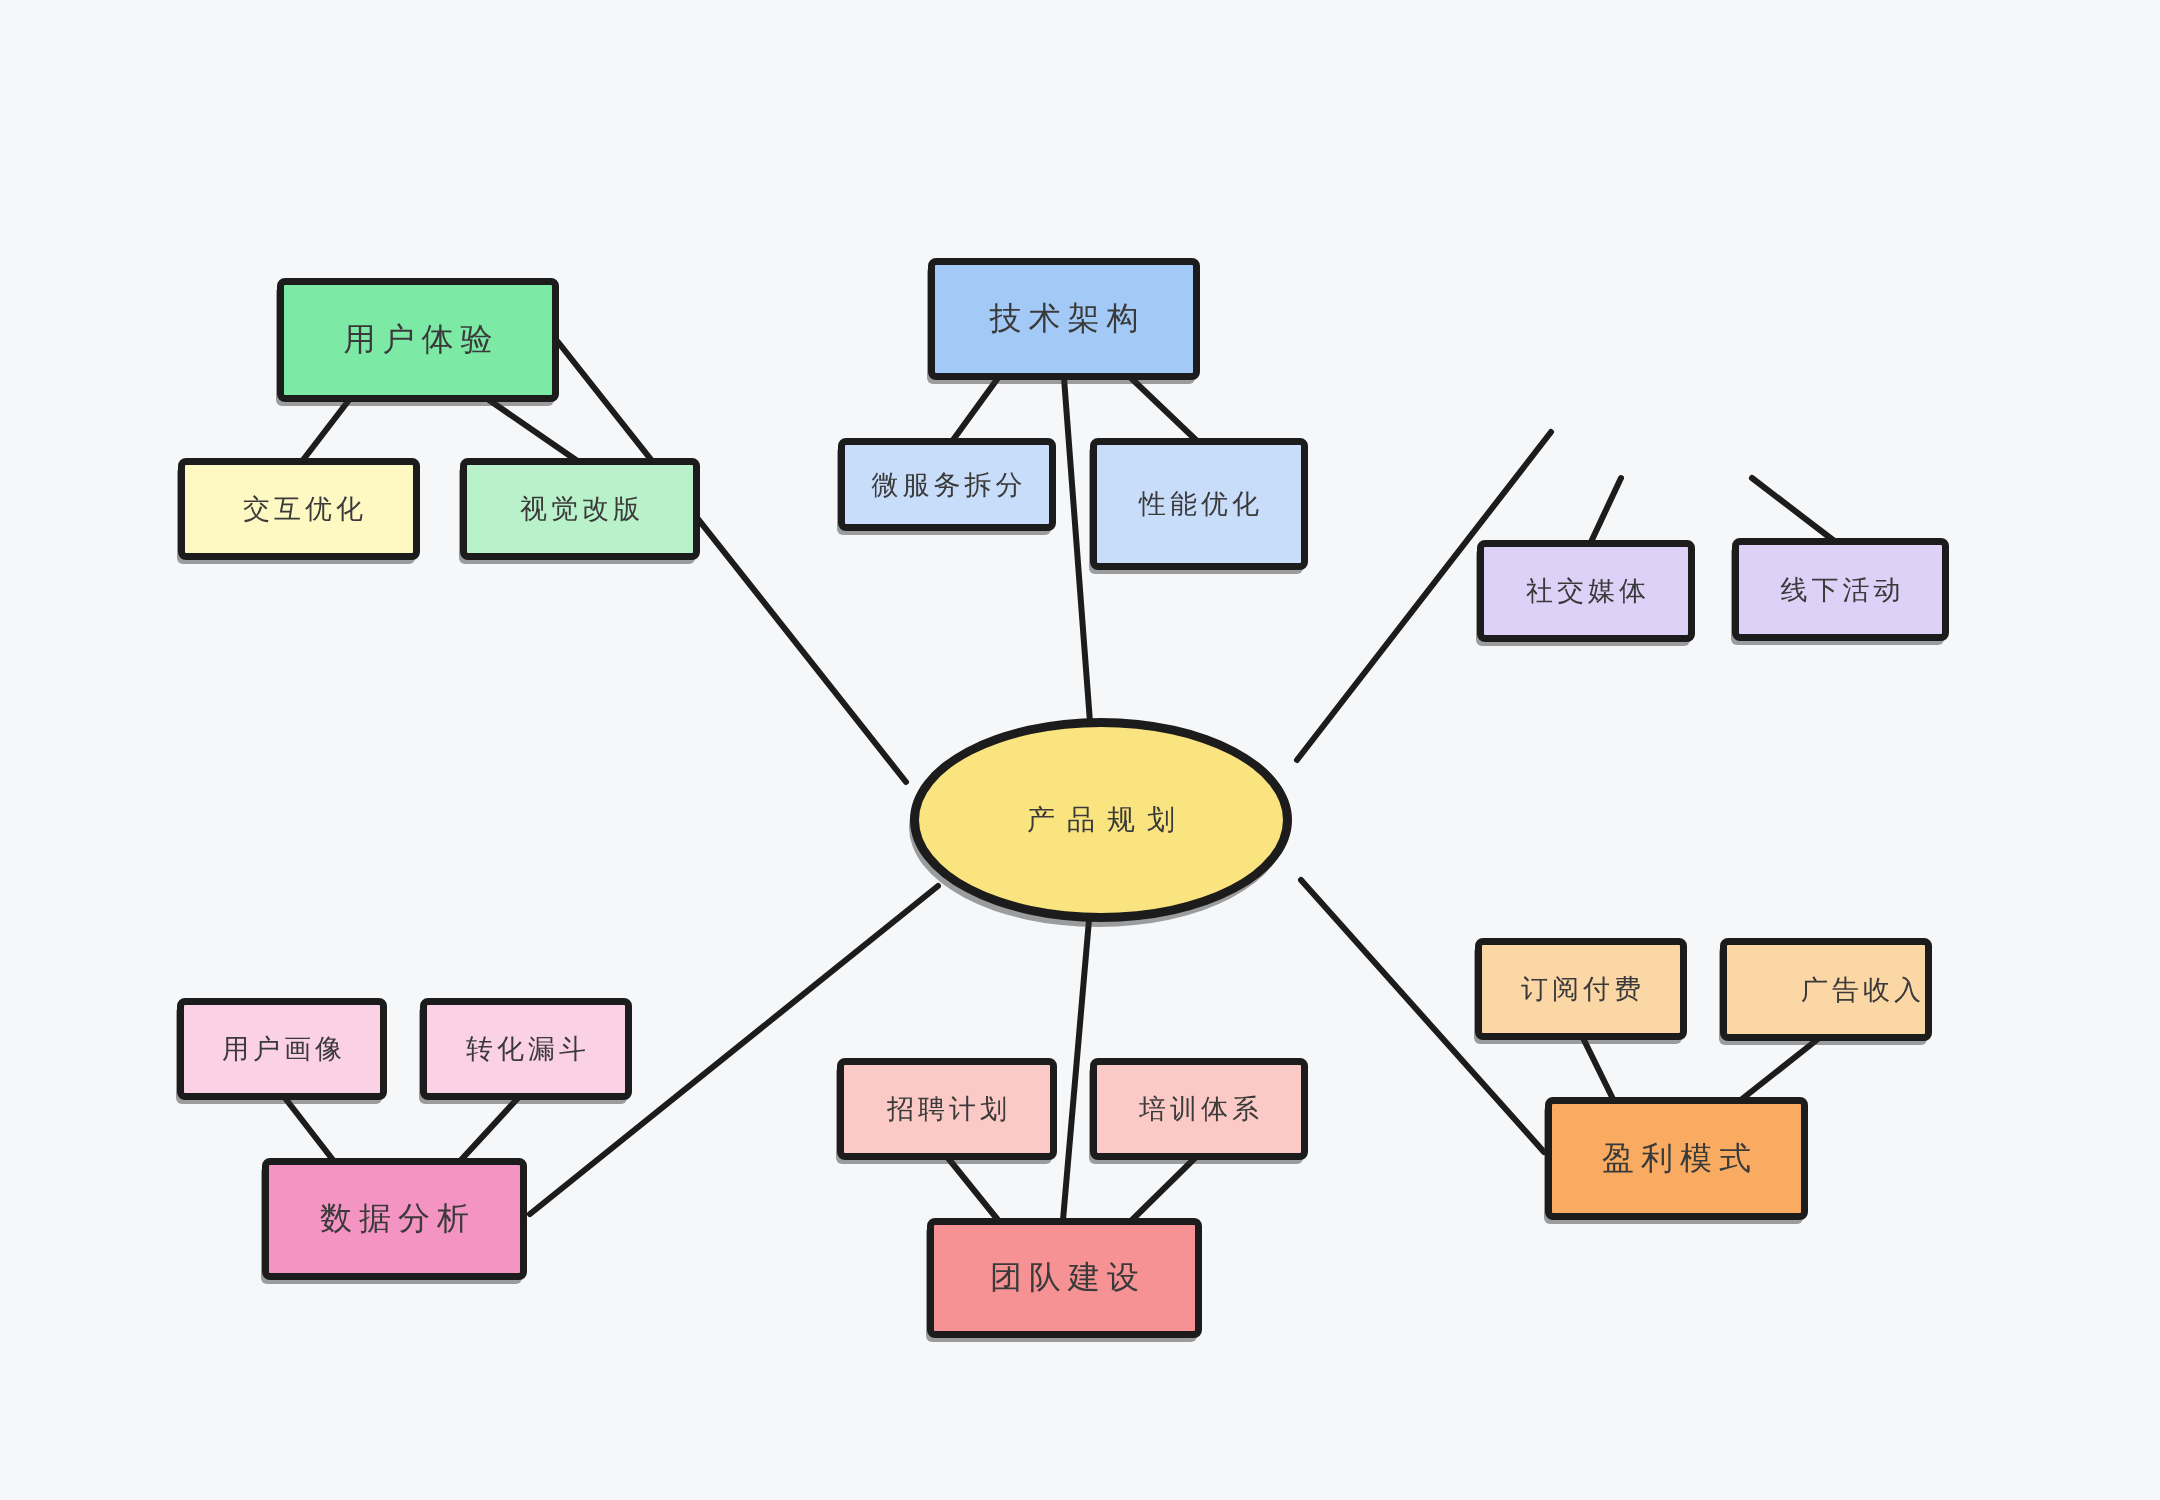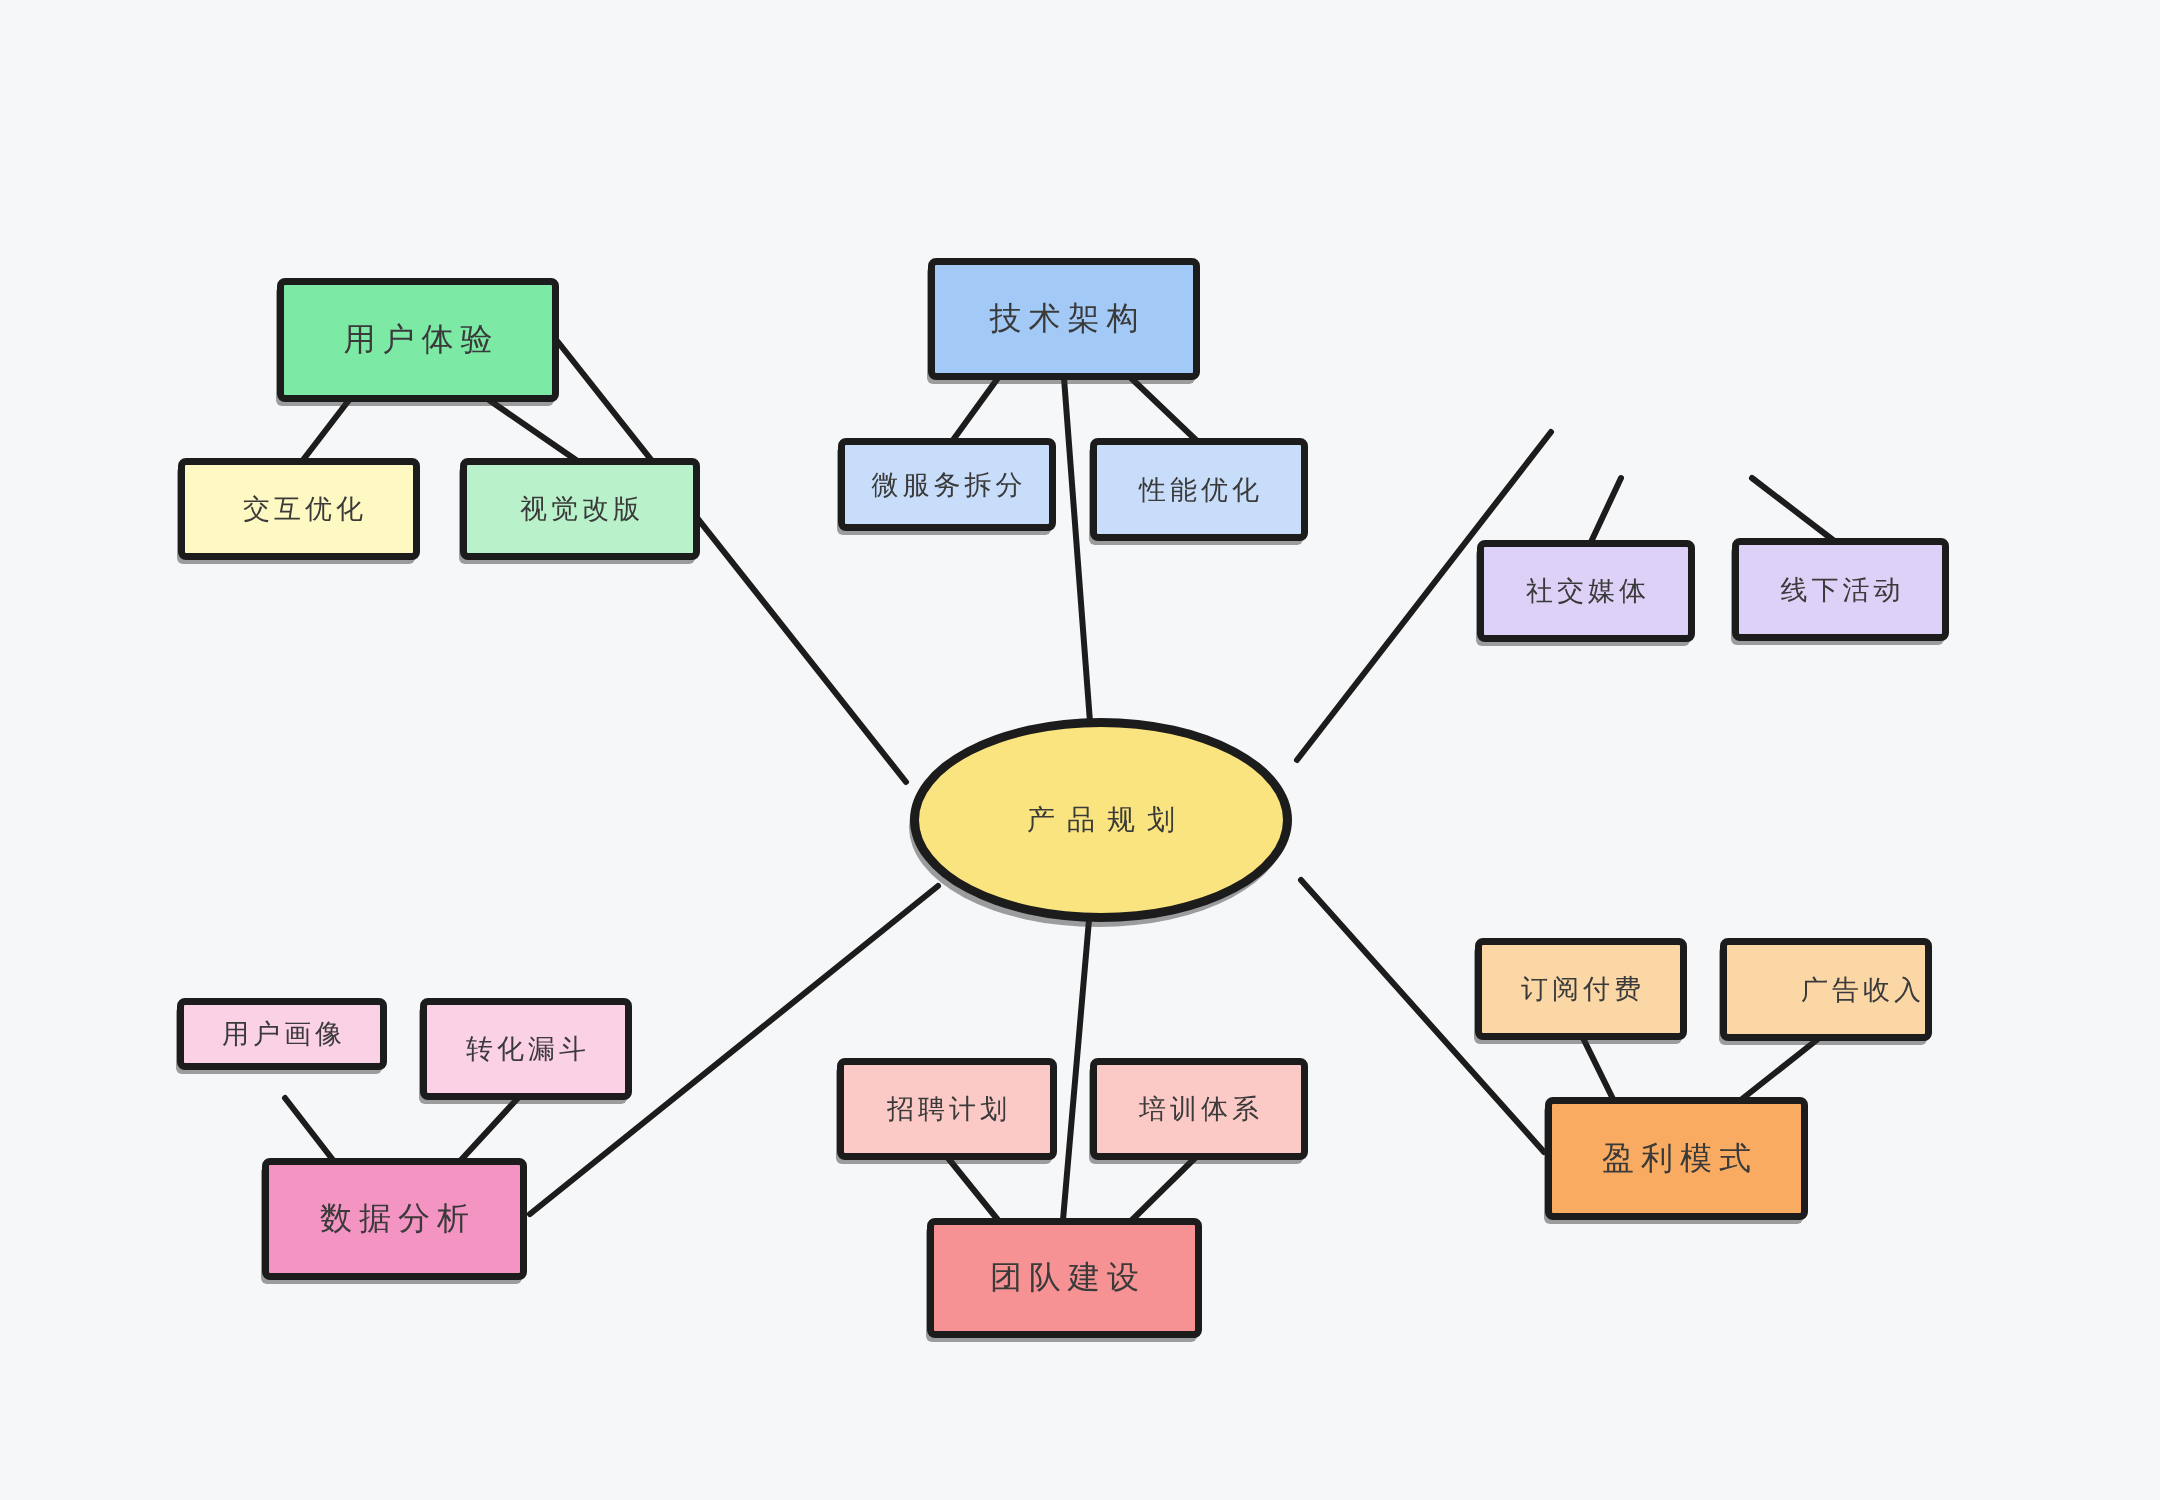--- a/index.html
+++ b/index.html
@@ -29,26 +29,26 @@
   }
   .lbl{white-space:nowrap;}
 
   
   #n-center  {left:910px;  top:718px;  width:382px; height:204px;}
   #n-ux      {left:277px;  top:278px;  width:282px; height:124px;}
   #n-ux-1    {left:178px;  top:458px;  width:242px; height:102px;}
   #n-ux-2    {left:460px;  top:458px;  width:240px; height:102px;}
   #n-tech    {left:928px;  top:258px;  width:272px; height:122px;}
   #n-tech-1  {left:838px;  top:438px;  width:218px; height:93px;}
-  #n-tech-2  {left:1090px; top:438px;  width:218px; height:103px;}
+  #n-tech-2  {left:1090px; top:438px;  width:218px; height:132px;}
   #n-mkt     {left:1550px; top:358px;  width:273px; height:122px;}
   #n-mkt-1   {left:1477px; top:540px;  width:218px; height:102px;}
   #n-mkt-2   {left:1732px; top:538px;  width:217px; height:103px;}
   #n-data    {left:262px;  top:1158px; width:265px; height:122px;}
-  #n-data-1  {left:177px;  top:998px;  width:210px; height:72px;}
+  #n-data-1  {left:177px;  top:998px;  width:210px; height:102px;}
   #n-data-2  {left:420px;  top:998px;  width:212px; height:102px;}
   #n-team    {left:927px;  top:1218px; width:275px; height:120px;}
   #n-team-1  {left:837px;  top:1058px; width:220px; height:102px;}
   #n-team-2  {left:1090px; top:1058px; width:218px; height:102px;}
   #n-profit  {left:1545px; top:1097px; width:263px; height:123px;}
   #n-profit-1{left:1475px; top:938px;  width:212px; height:102px;}
   #n-profit-2{left:1720px; top:938px;  width:212px; height:103px;}
 </style>
 </head>
 <body>

